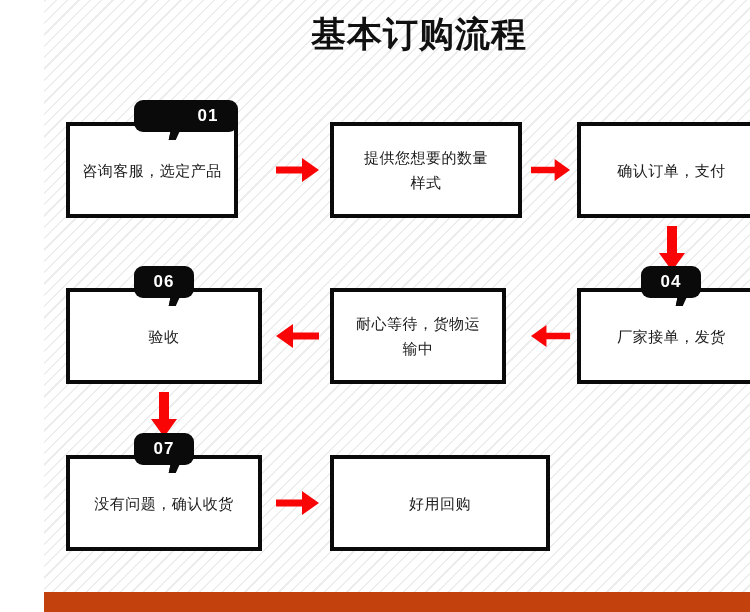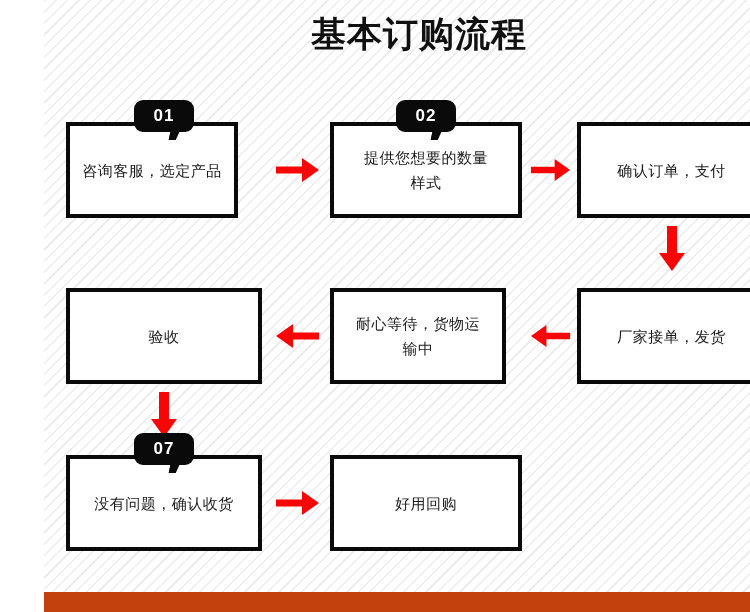--- a/index.html
+++ b/index.html
@@ -119,65 +119,66 @@
 <div id="canvas">
 
   <div id="stripes"></div>
 
   <div id="title">基本订购流程</div>
 
   <div class="step" style="left:22px; top:122px; width:196px; height:96px;">
     <div class="step-box" style="width:172px; height:96px;">
       <div class="step-label">咨询客服，选定产品</div>
     </div>
-    <div class="badge" style="left:68px;">01</div>
+    <div class="badge" style="left:68px;padding-left:44px;">01</div>
   </div>
 
   <div class="step" style="left:286px; top:122px; width:192px; height:96px;">
     <div class="step-box" style="width:192px; height:96px;">
       <div class="step-label">提供您想要的数量
 样式</div>
     </div>
-    <div class="badge" style="left:66px;">02</div>
   </div>
 
   <div class="step" style="left:533px; top:122px; width:189px; height:96px;">
     <div class="step-box" style="width:189px; height:96px;align-items:center;">
       <div class="step-label">确认订单，支付</div>
     </div>
   </div>
 
   <div class="step" style="left:22px; top:288px; width:196px; height:96px;">
     <div class="step-box" style="width:196px; height:96px;">
       <div class="step-label">验收</div>
     </div>
+    <div class="badge" style="left:68px;">06</div>
   </div>
 
   <div class="step" style="left:286px; top:288px; width:192px; height:96px;">
     <div class="step-box" style="width:176px; height:96px;">
       <div class="step-label">耐心等待，货物运
 输中</div>
     </div>
   </div>
 
   <div class="step" style="left:533px; top:288px; width:189px; height:96px;">
     <div class="step-box" style="width:189px; height:96px;">
       <div class="step-label">厂家接单，发货</div>
     </div>
+    <div class="badge" style="left:64px;">04</div>
   </div>
 
   <div class="step" style="left:22px; top:455px; width:196px; height:96px;">
     <div class="step-box" style="width:196px; height:96px;">
       <div class="step-label">没有问题，确认收货</div>
     </div>
     <div class="badge" style="left:68px;">07</div>
   </div>
 
   <div class="step" style="left:286px; top:455px; width:192px; height:96px;">
-    <div class="step-box" style="width:192px; height:96px;">
+    <div class="step-box" style="width:220px; height:96px;">
       <div class="step-label">好用回购</div>
     </div>
   </div>
 
   <div class="arrow" style="left:232px; top:156px;">
     <svg width="44" height="28" viewBox="0 0 44 28" aria-hidden="true">
       <path d="M0 10.5 L26 10.5 L26 2 L43 14 L26 26 L26 17.5 L0 17.5 Z" fill="#fa0505"></path>
     </svg>
   </div>
 

